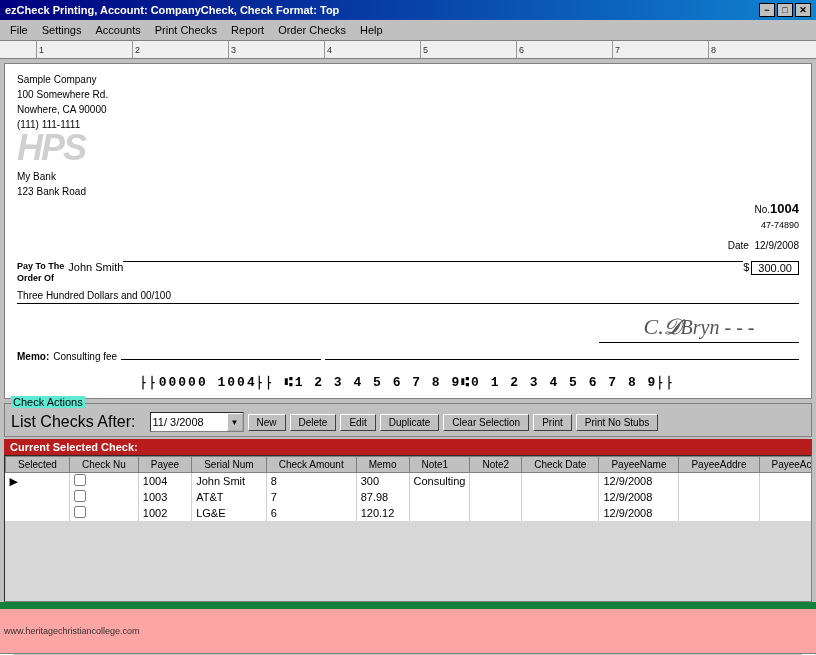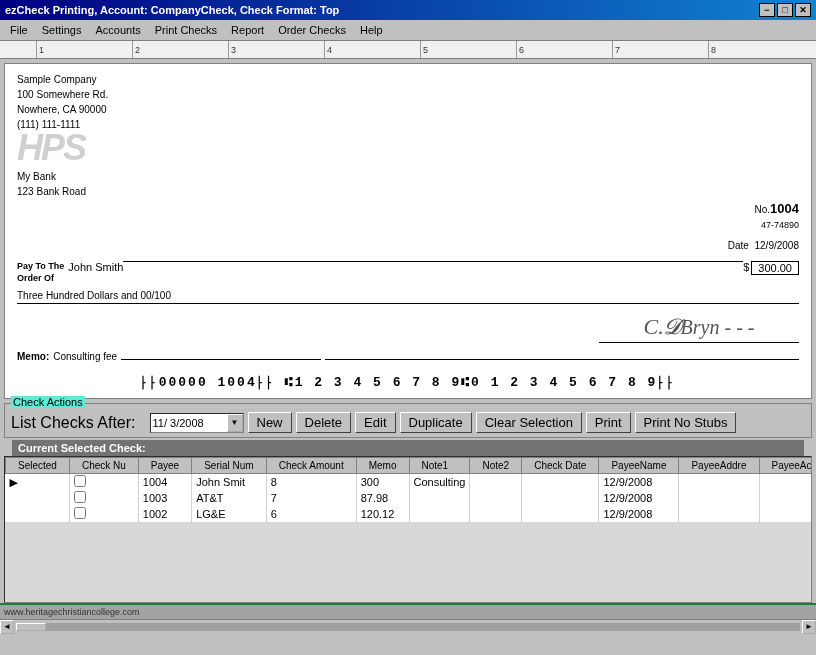--- a/index.html
+++ b/index.html
@@ -170,33 +170,33 @@
       font-size: 8px;
       cursor: pointer;
     }
     .action-btn {
       background: #c0c0c0;
       border-top: 1px solid #fff;
       border-left: 1px solid #fff;
       border-right: 1px solid #404040;
       border-bottom: 1px solid #404040;
       padding: 2px 8px;
-      font-size: 13px;
+      font-size: 10px;
       cursor: pointer;
       white-space: nowrap;
     }
 
     
     .current-selected-label {
-      background: #737373;
+      background: #b91c1c;
       color: white;
       font-size: 11px;
       font-weight: bold;
       padding: 2px 6px;
-      margin: 0 12px;
+      margin: 0 4px;
     }
 
     
     .table-area {
       margin: 0 4px;
       border: 1px inset #808080;
       background: white;
       overflow-y: auto;
       flex: 1;
     }
@@ -222,25 +222,25 @@
     tbody tr td {
       border-right: 1px solid #d0d0d0;
       padding: 1px 4px;
       white-space: nowrap;
       font-size: 11px;
     }
     .checkbox-cell input[type=checkbox] { width: 12px; height: 12px; }
 
     
     .bottom-bar {
-      background: #a3a3a3;
-      padding: 2px 4px;
+      background: #fca5a5;
+      padding: 17px 4px;
       font-size: 9px;
       color: #333;
-      border-top: 2px solid #15803d;
+      border-top: 7px solid #15803d;
       margin-top: auto;
     }
     .scrollbar-h {
       height: 14px;
       background: #c0c0c0;
       border-top: 1px solid #808080;
       display: flex;
       align-items: center;
     }
     .scroll-btn {

